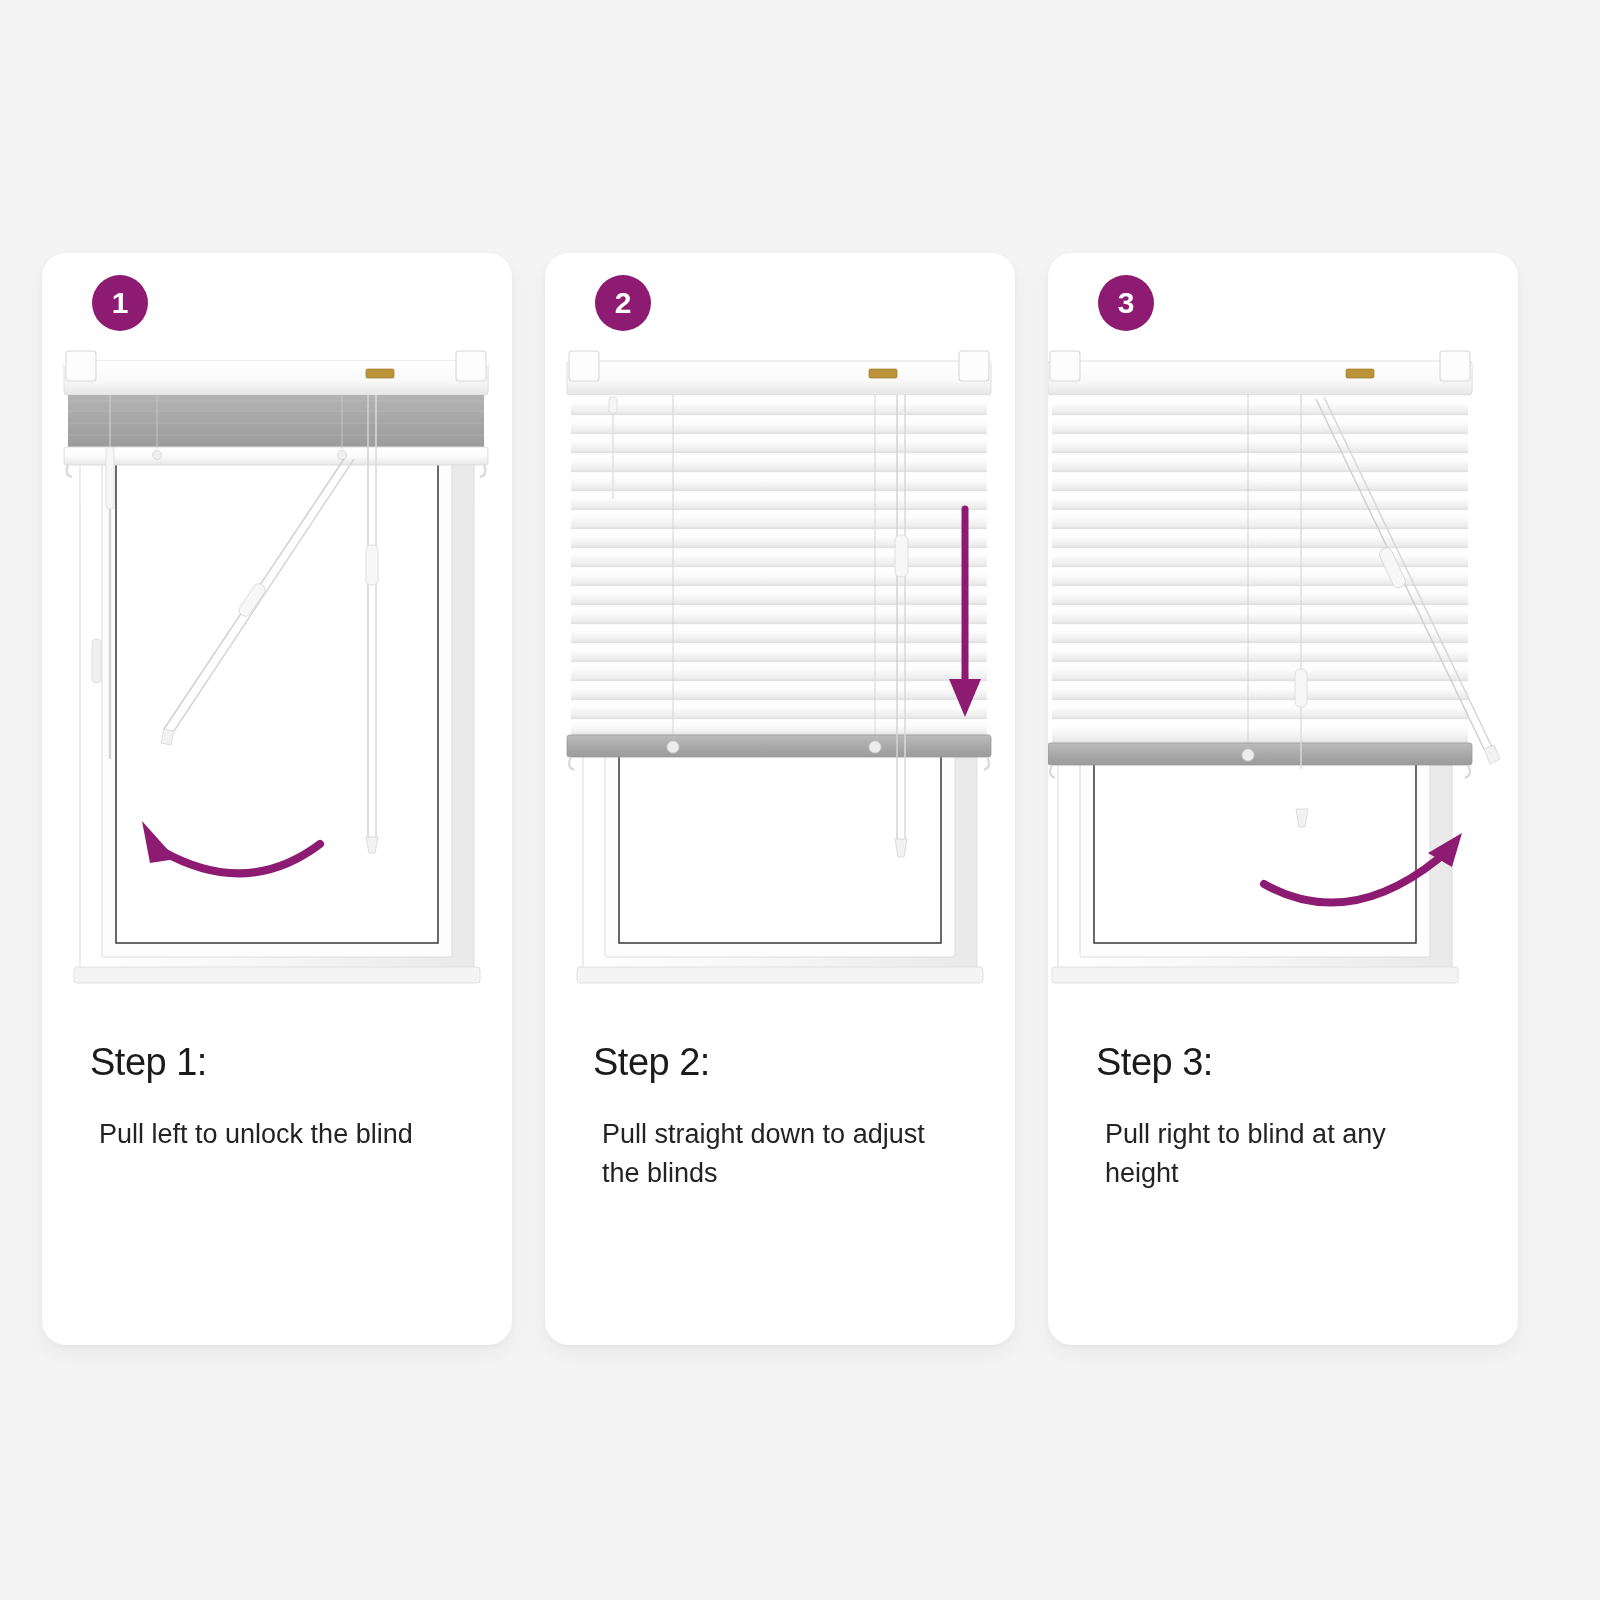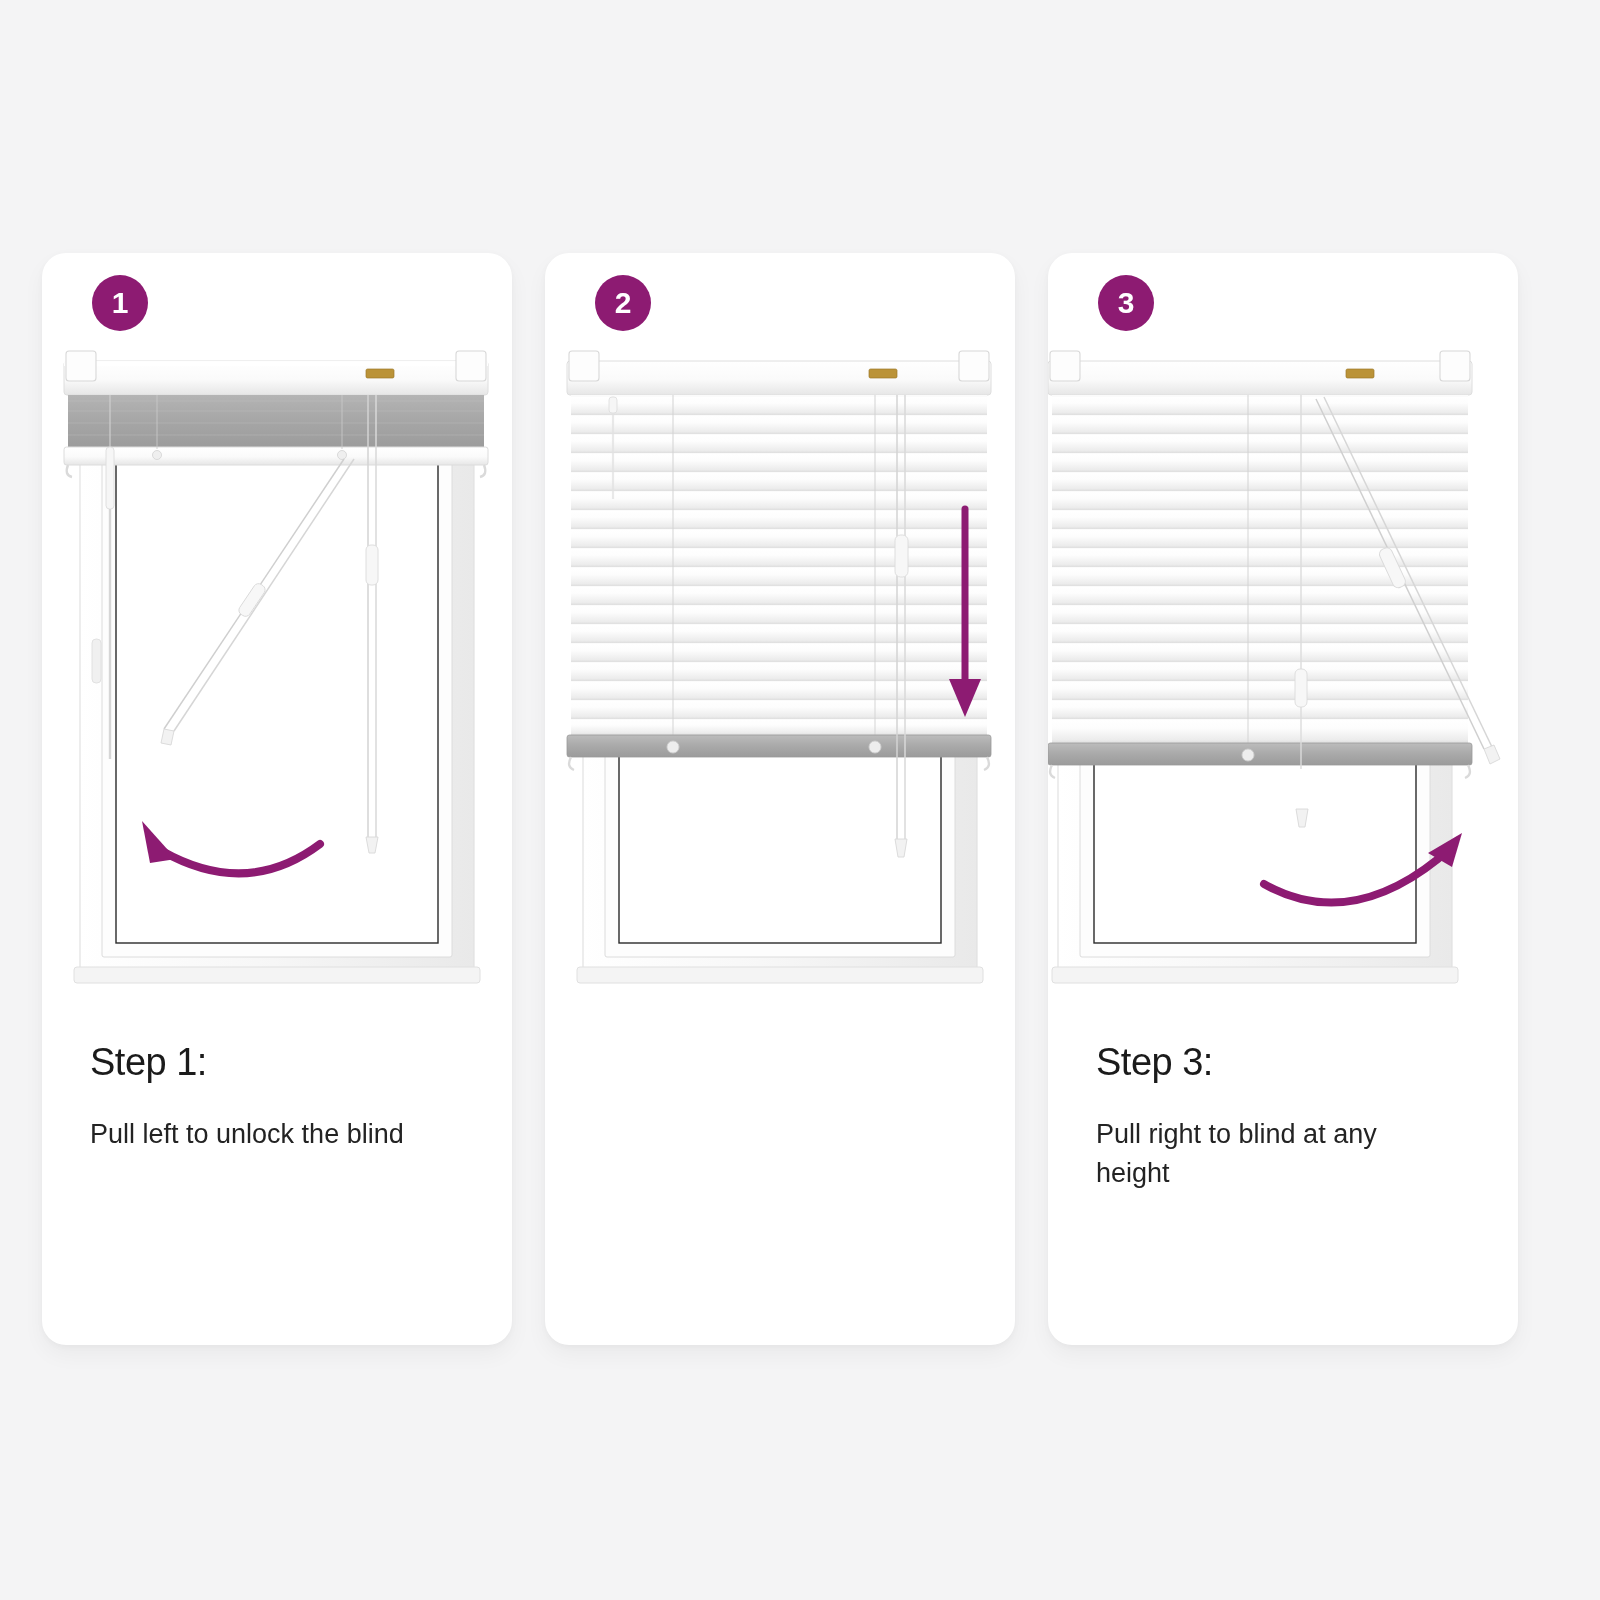--- a/index.html
+++ b/index.html
@@ -71,21 +71,21 @@
     font-weight: normal;
     color: #1b1b1b;
     letter-spacing: -0.5px;
     margin: 0 0 32px 0;
     line-height: 1.05;
   }
   .step-desc {
     font-size: 27px;
     color: #232323;
     line-height: 1.45;
-    margin: 0;
+    margin: 9px;
     max-width: 330px;
   }
 </style>
 </head>
 <body>
 
 <div id="board">
 
   <div class="card" id="card-1">
     <div class="badge">1</div>
@@ -275,20 +275,22 @@
         </g>
 
         <g>
           <line x1="420" y1="170" x2="420" y2="345" stroke="#8d1b72" stroke-width="7" stroke-linecap="round"></line>
           <polygon points="404,340 436,340 420,378" fill="#8d1b72"></polygon>
         </g>
       </svg>
     </div>
 
     <div class="caption">
+      <p class="step-title">Step 2:</p>
+      <p class="step-desc">Pull straight down to adjust the blinds</p>
     </div>
   </div>
 
   <div class="card" id="card-3">
     <div class="badge">3</div>
 
     <div class="illus">
       <svg viewBox="0 0 470 678" xmlns="http://www.w3.org/2000/svg">
         <defs>
           <linearGradient id="frameG3" x1="0" y1="0" x2="1" y2="0">

